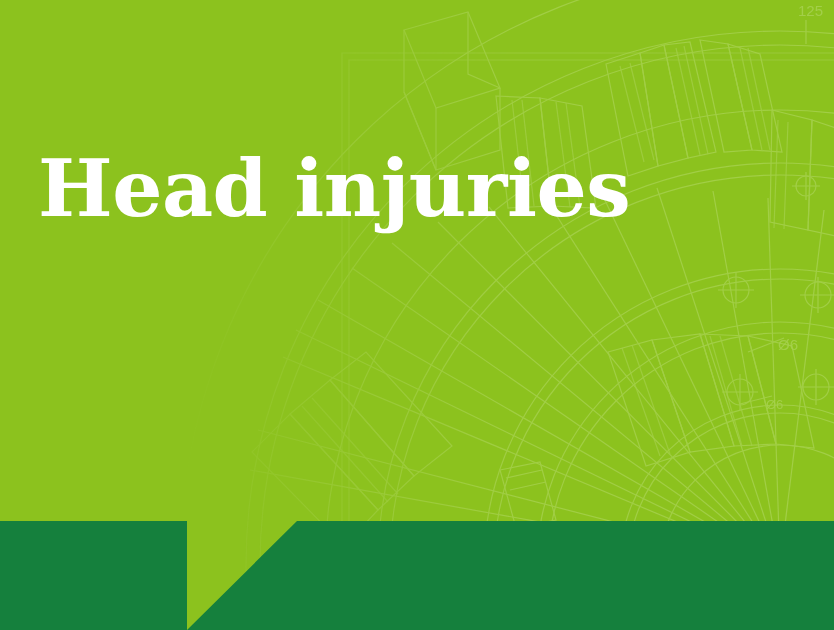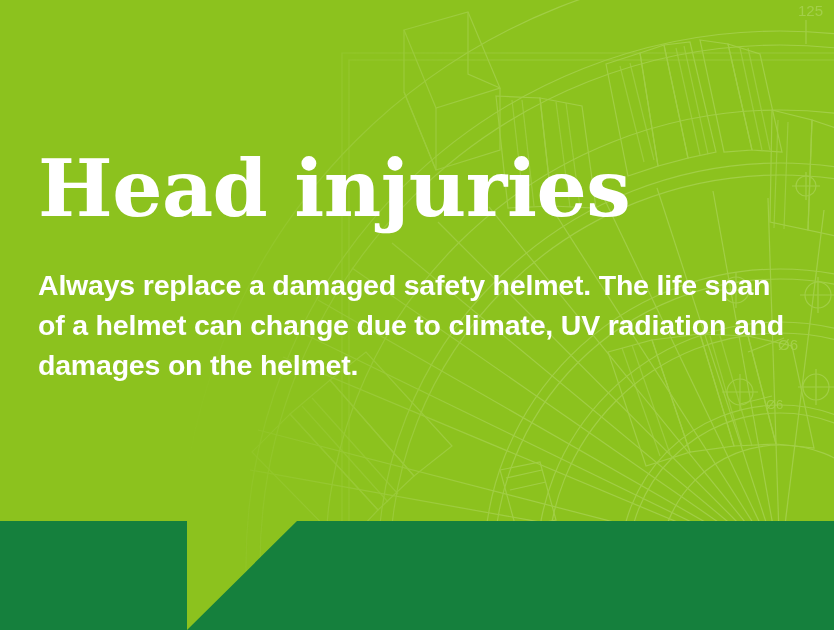--- a/index.html
+++ b/index.html
@@ -246,16 +246,15 @@
 
     <g clip-path="url(#bubbleClip)" mask="url(#fadeMask)" fill="#A6D14E" opacity="0.9" font-family="Liberation Sans, sans-serif" font-size="15">
       <text x="798" y="16">125</text>
       <text x="778" y="350">Ø6</text>
       <text x="766" y="409" font-size="13">Ø6</text>
     </g>
   </svg>
 
   <div class="content">
     <h1 class="headline">Head injuries</h1>
-    <p class="body-copy">Always replace a damaged safety helmet. The life span of a helmet can change due to climate, UV radiation and damages on the helmet.</p>
   </div>
 
 </div>
 
 </body></html>

